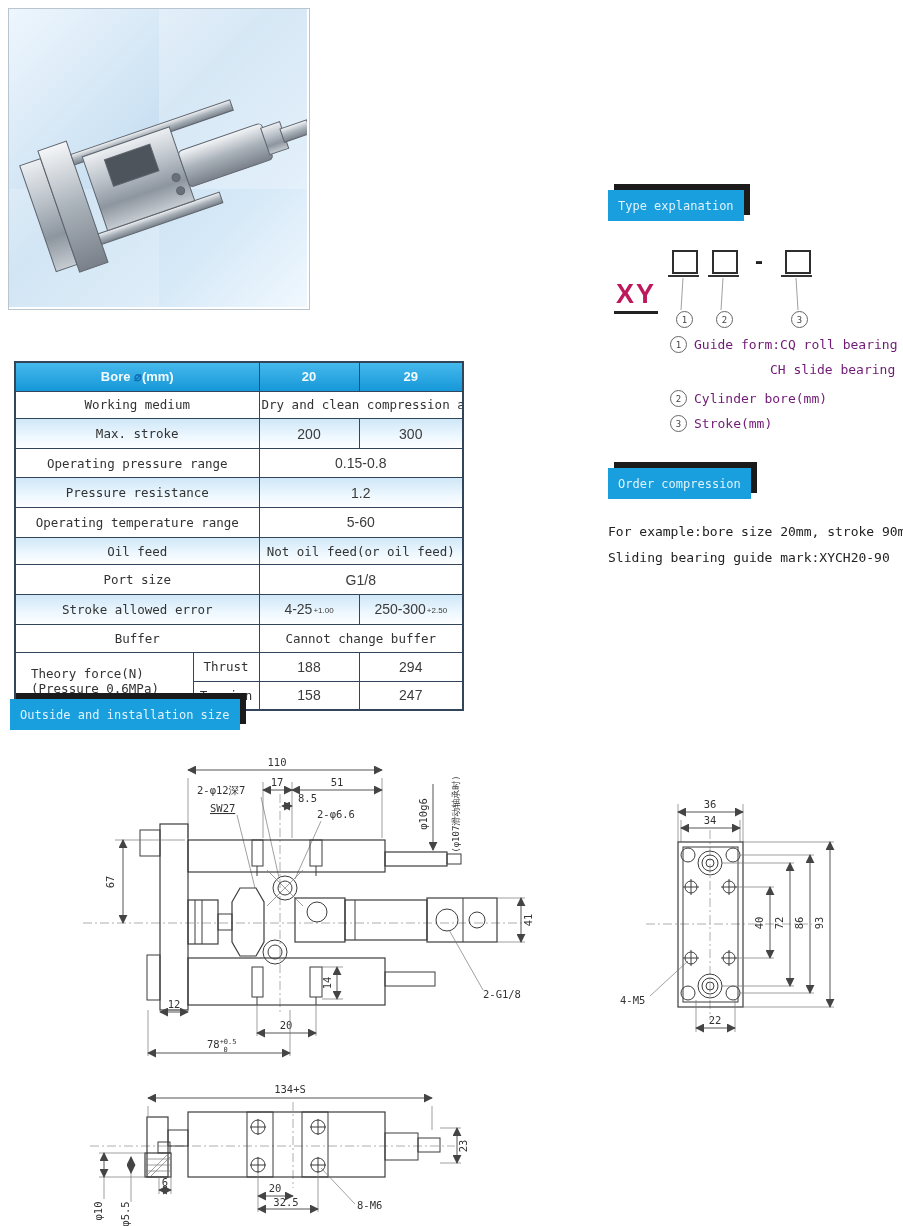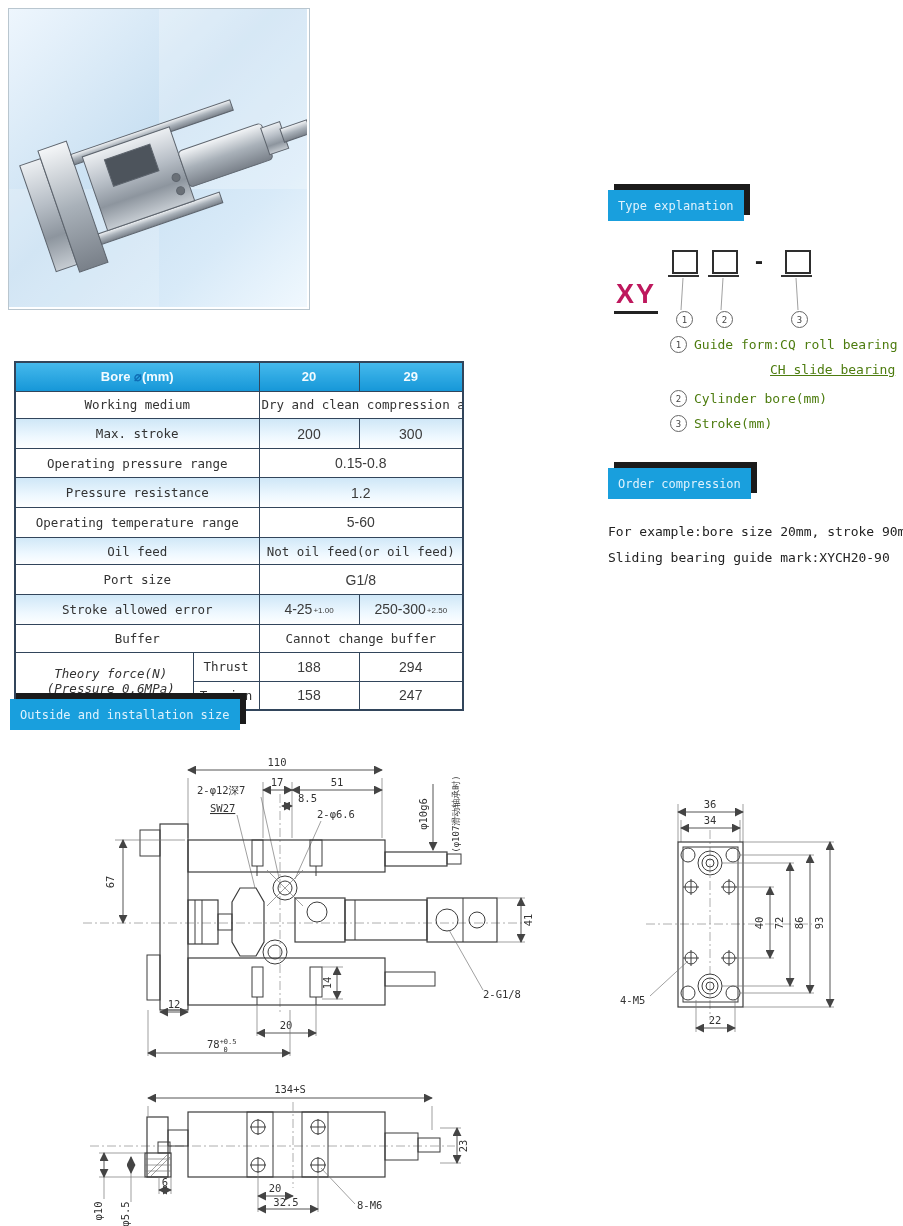--- a/index.html
+++ b/index.html
@@ -30,21 +30,21 @@
 
   
   .xy{font:bold 27px "Liberation Sans",sans-serif;color:#be185d;border-bottom:3px solid #222;
       padding:0 2px 1px 2px;letter-spacing:2px;margin-top:37px;}
   .tbox{width:22px;height:20px;border:2px solid #2e2e2e;background:#fff;}
   .tbar{height:2px;background:#333;}
   .dash{font:bold 24px "Liberation Sans",sans-serif;color:#222;}
   .cnum{display:inline-flex;align-items:center;justify-content:center;width:15px;height:15px;
         border:1px solid #666;border-radius:50%;font:9px "DejaVu Sans Mono",monospace;
         color:#444;background:#fff;flex:0 0 auto;}
-  .ctext{font:13px "DejaVu Sans Mono",monospace;color:#4d7c0f;white-space:nowrap;}
+  .ctext{font:13px "DejaVu Sans Mono",monospace;color:#701a75;white-space:nowrap;}
   .crow{display:flex;align-items:center;gap:7px;}
 
   .exline{font:13px "DejaVu Sans Mono",monospace;color:#222;white-space:nowrap;}
 
   
   .part{stroke:#3c3c3c;stroke-width:1.2;fill:none;}
   .part2{stroke:#3c3c3c;stroke-width:1;fill:none;}
   .dim{stroke:#555;stroke-width:1;fill:none;}
   .cl{stroke:#999;stroke-width:0.8;stroke-dasharray:9 3 2 3;fill:none;}
   .thin{stroke:#777;stroke-width:0.7;fill:none;}
@@ -148,21 +148,21 @@
       <td class="val"><span>250-300</span><span class="tol">
               <i>+2.5</i>
               <i>0</i>
             </span></td>
     </tr>
     <tr>
           <td colspan="2">Buffer</td>
           <td colspan="2">Cannot change buffer</td>
         </tr>
     <tr style="height:29px">
-      <td rowspan="2" style="text-align:center;padding-left:15px;font-style:italic;">
+      <td rowspan="2" style="text-align:left;padding-left:15px;">
         <div>Theory force(N)</div>
             <div>(Pressure 0.6MPa)</div>
       </td>
       <td>Thrust</td>
       <td class="val">188</td>
       <td class="val">294</td>
     </tr>
     <tr style="height:29px">
       <td>Tension</td>
       <td class="val">158</td>
@@ -189,21 +189,21 @@
   <line x1="156" y1="1" x2="158" y2="33" class="thin"></line>
 </svg>
 <span class="abs cnum" style="left:676px;top:311px;">1</span>
 <span class="abs cnum" style="left:716px;top:311px;">2</span>
 <span class="abs cnum" style="left:791px;top:311px;">3</span>
 
 <div class="abs crow" style="left:670px;top:336px;">
   <span class="cnum">1</span>
   <span class="ctext">Guide form:CQ roll bearing</span>
 </div>
-<div class="abs ctext" style="left:770px;top:362px;text-decoration:underline;">CH slide bearing</div>
+<div class="abs ctext" style="left:770px;top:362px;">CH slide bearing</div>
 <div class="abs crow" style="left:670px;top:390px;">
   <span class="cnum">2</span>
   <span class="ctext">Cylinder bore(mm)</span>
 </div>
 <div class="abs crow" style="left:670px;top:415px;">
   <span class="cnum">3</span>
   <span class="ctext">Stroke(mm)</span>
 </div>
 
 <div class="abs badge" style="left:608px;top:468px;">Order compression</div>

